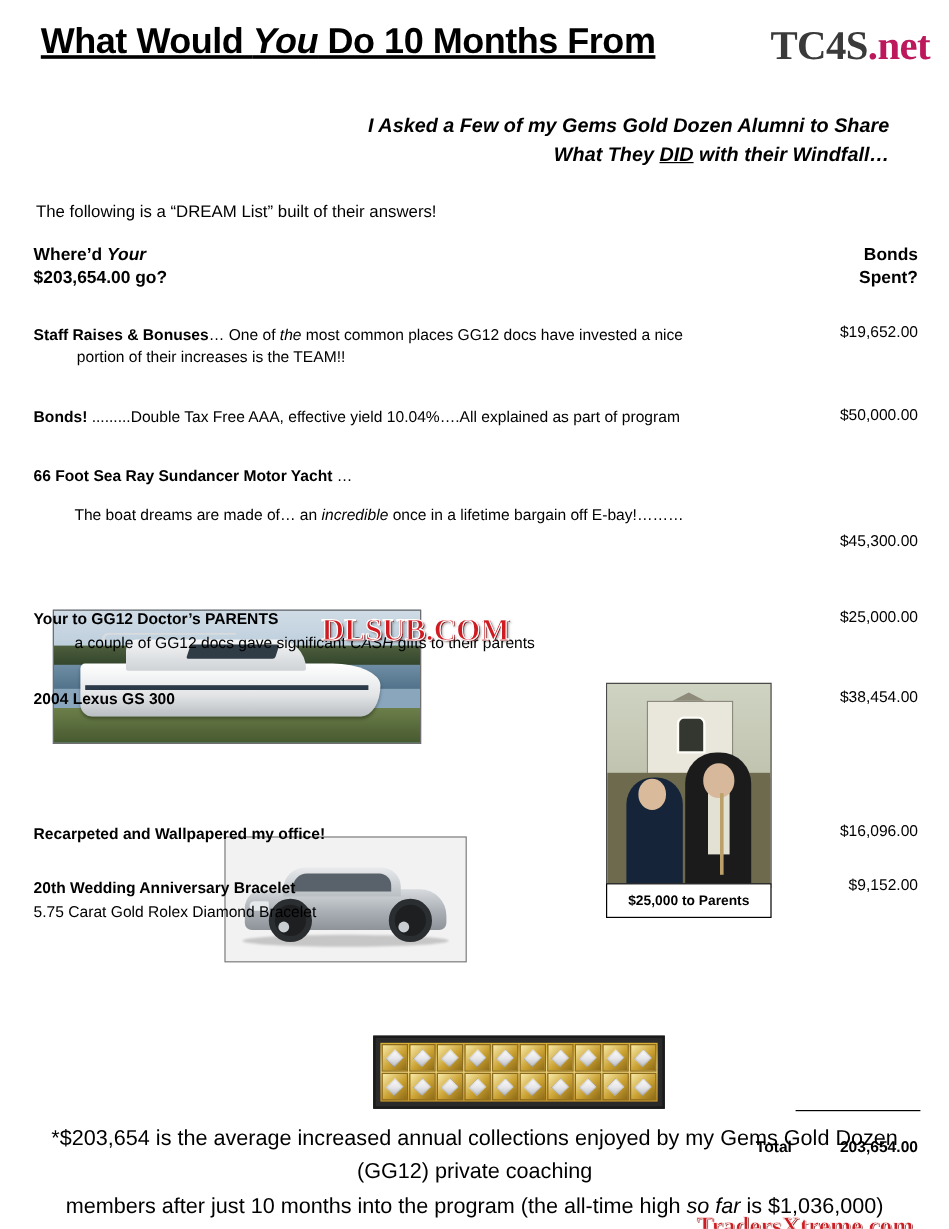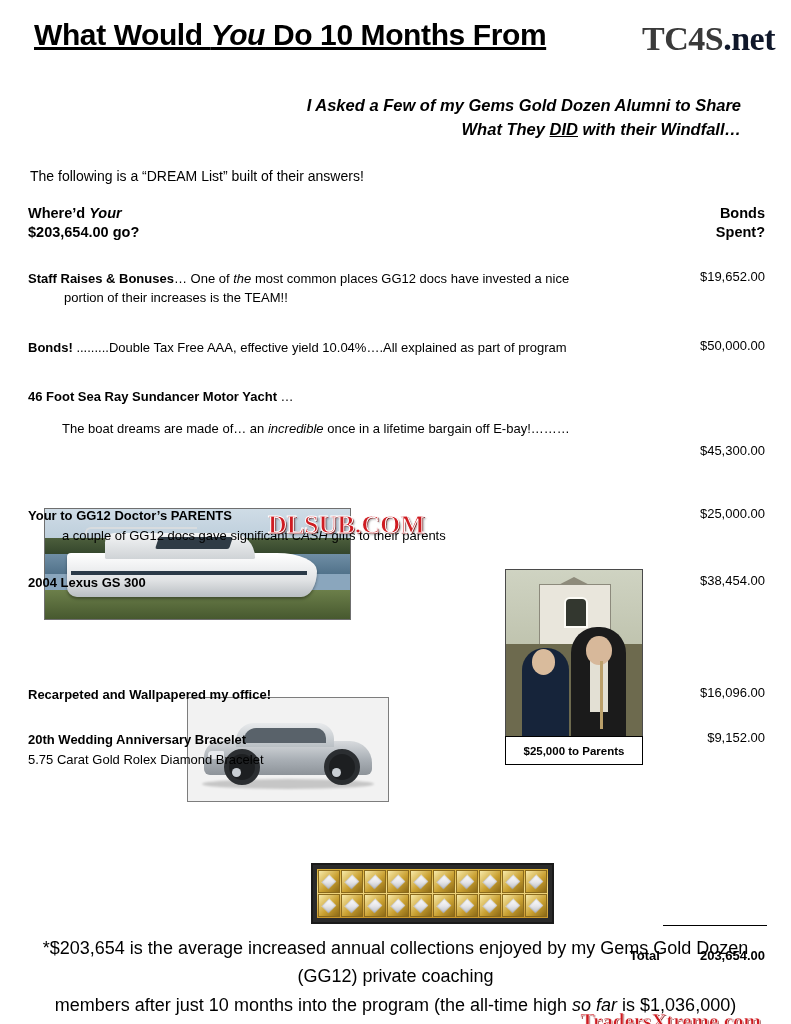--- a/index.html
+++ b/index.html
@@ -29,21 +29,21 @@
     top: 2px;
     right: 16px;
     font-family: "Liberation Serif", serif;
     font-size: 34px;
     font-weight: bold;
     color: #3a3a3a;
     text-shadow: 2px 2px 0 rgba(255,255,255,0.85), -1px -1px 0 rgba(255,255,255,0.6);
     letter-spacing: -0.5px;
     z-index: 40;
   }
-  .wm-tc4s .dot { color: #0f172a; }
+  .wm-tc4s .dot { color: #be185d; }
   .wm-dlsub {
     position: absolute;
     left: 268px;
     top: 492px;
     z-index: 40;
     font-family: "Liberation Serif", serif;
     font-size: 26px;
     font-weight: bold;
     color: #cf1c22;
     -webkit-text-stroke: 1px #ffffff;
@@ -408,21 +408,21 @@
 
   <div class="row r-bonds">
     <div class="desc">
       <b>Bonds!</b><span> .........Double Tax Free AAA,  effective yield 10.04%….All explained as part of program</span>
     </div>
     <div class="amount">$50,000.00</div>
   </div>
 
   <div class="row r-yacht">
     <div class="desc">
-      <b>46 Foot Sea Ray Sundancer  Motor Yacht</b><span> …</span>
+      <b>66 Foot Sea Ray Sundancer  Motor Yacht</b><span> …</span>
       <span class="indent2" style="margin-top:12px;"><span>The boat dreams are made of… an </span><i>incredible</i><span> once in a lifetime bargain off E-bay!………</span></span>
     </div>
     <div class="amount" style="margin-top:56px;">$45,300.00</div>
   </div>
 
   <div class="boat-wrap">
     <div class="boat-sky"></div>
     <div class="boat-trees"></div>
     <div class="boat-water"></div>
     <div class="boat-grass"></div>

